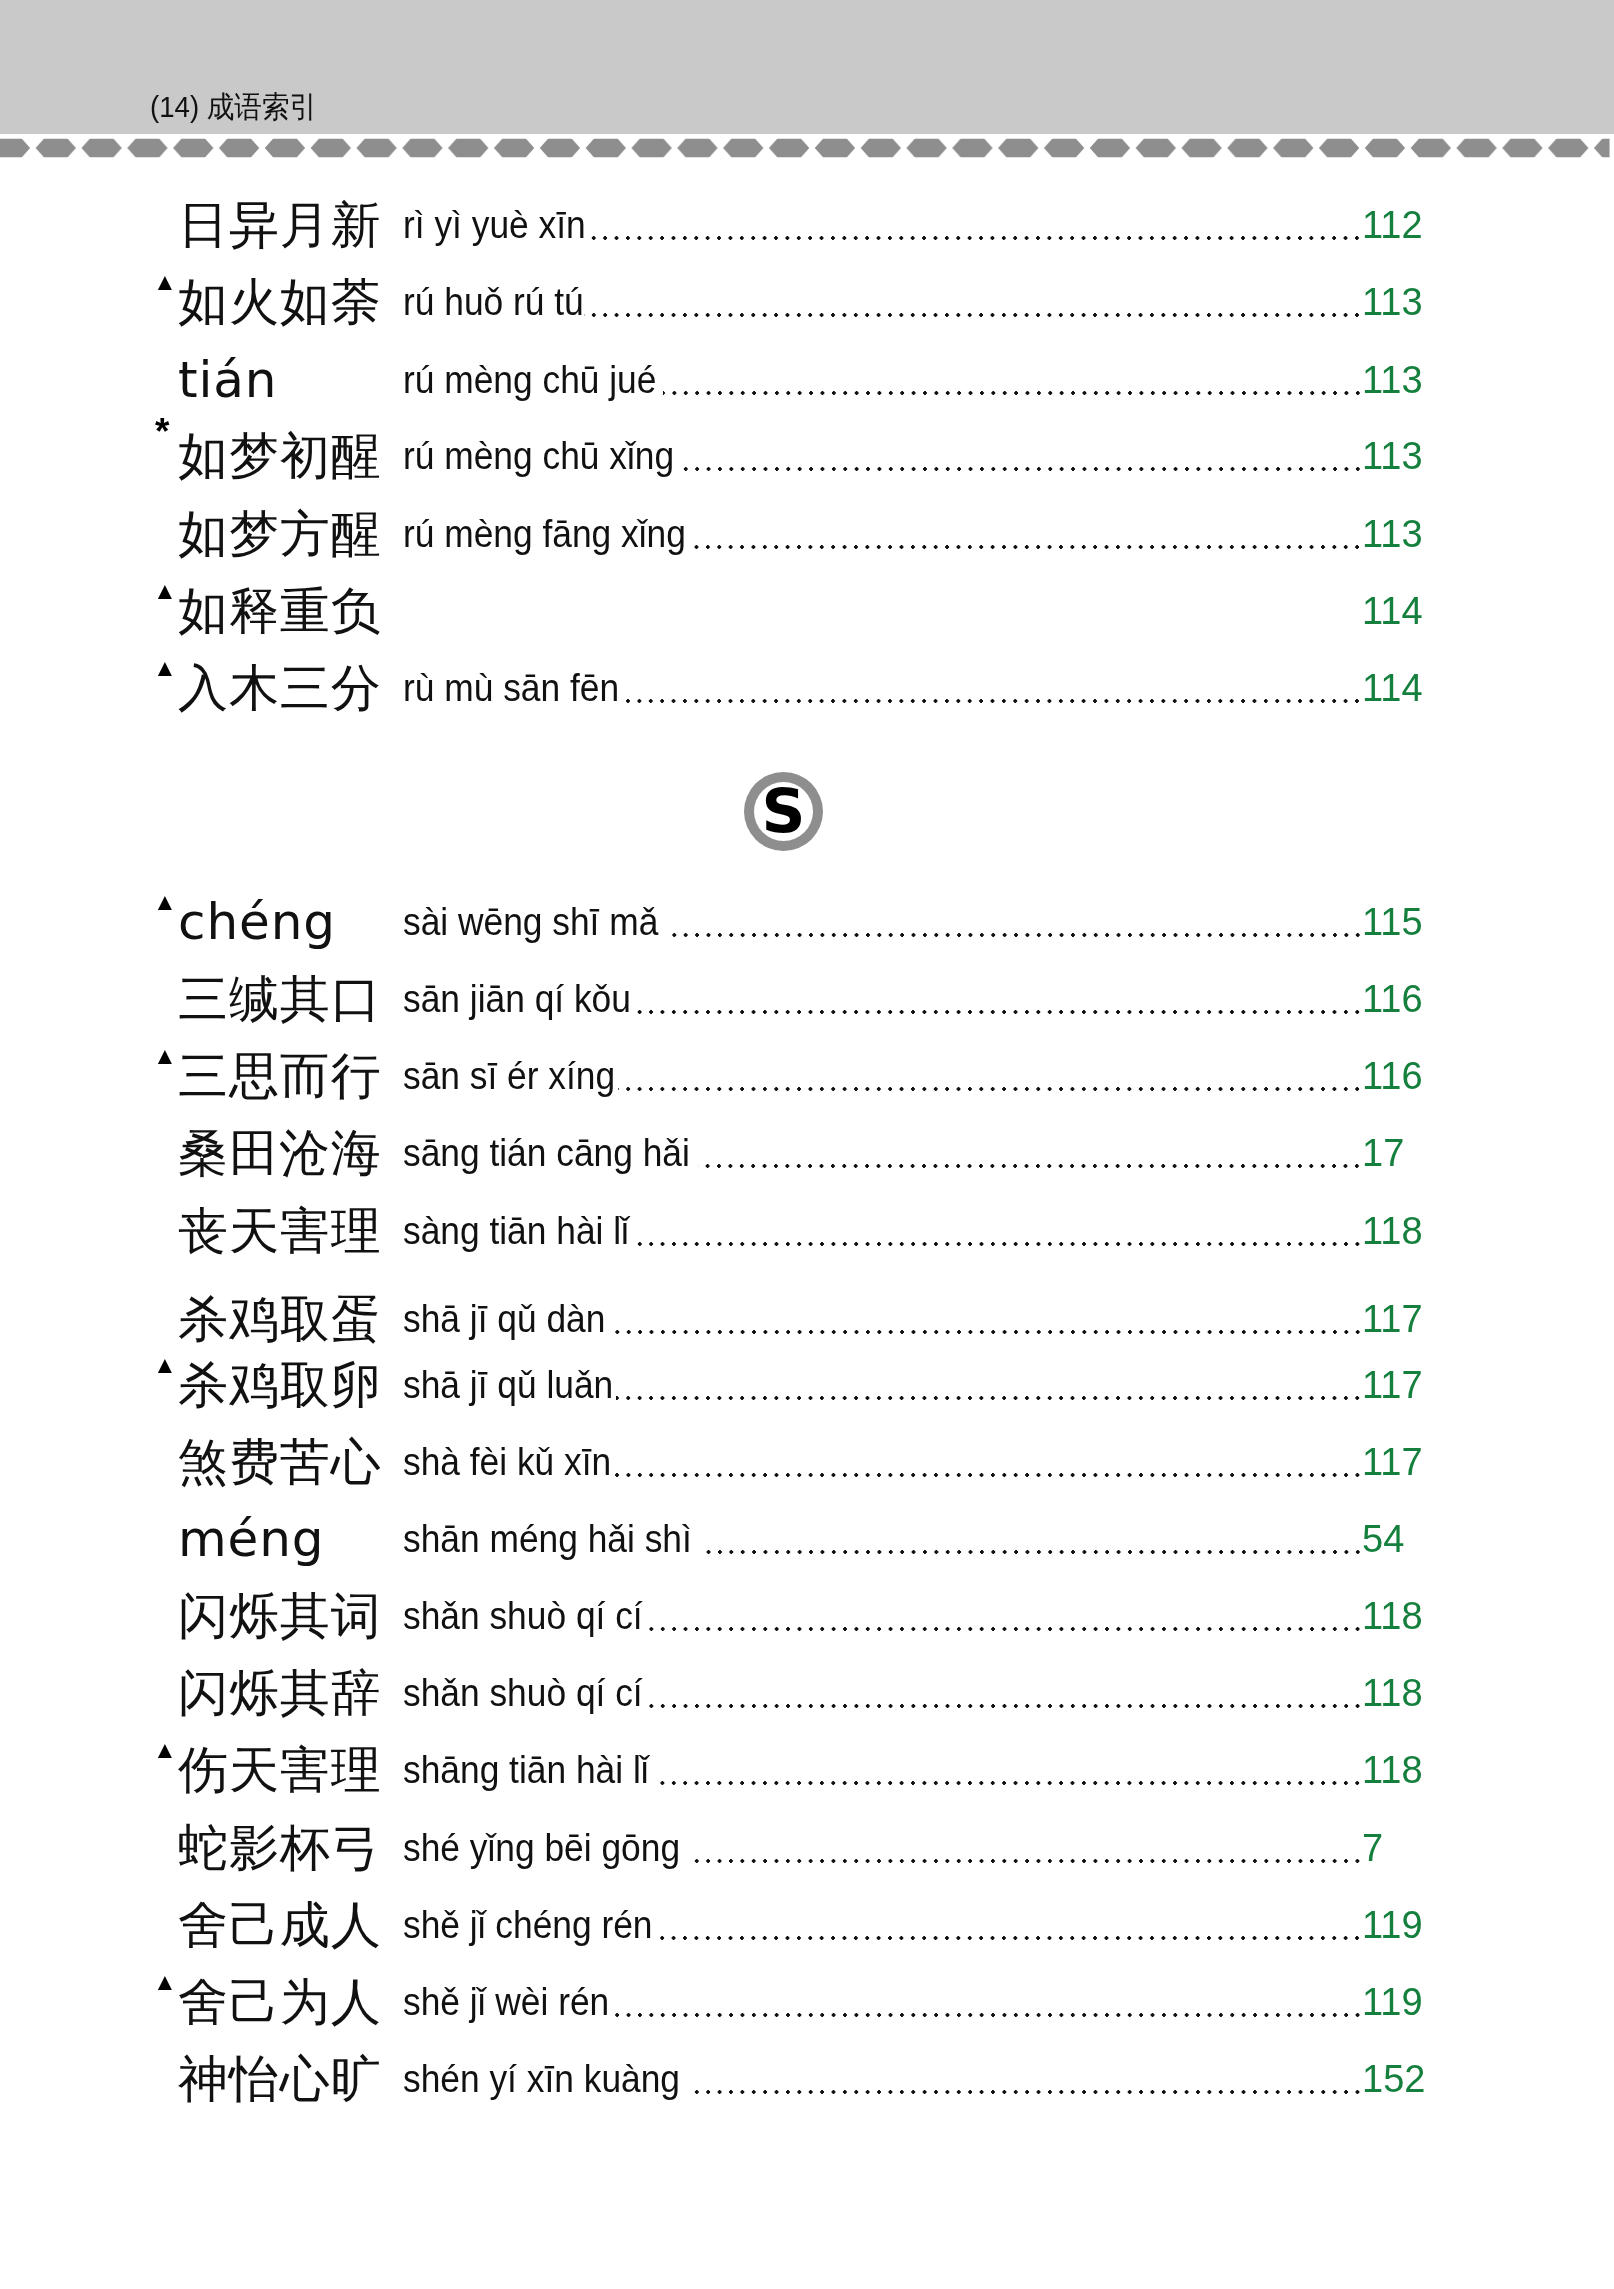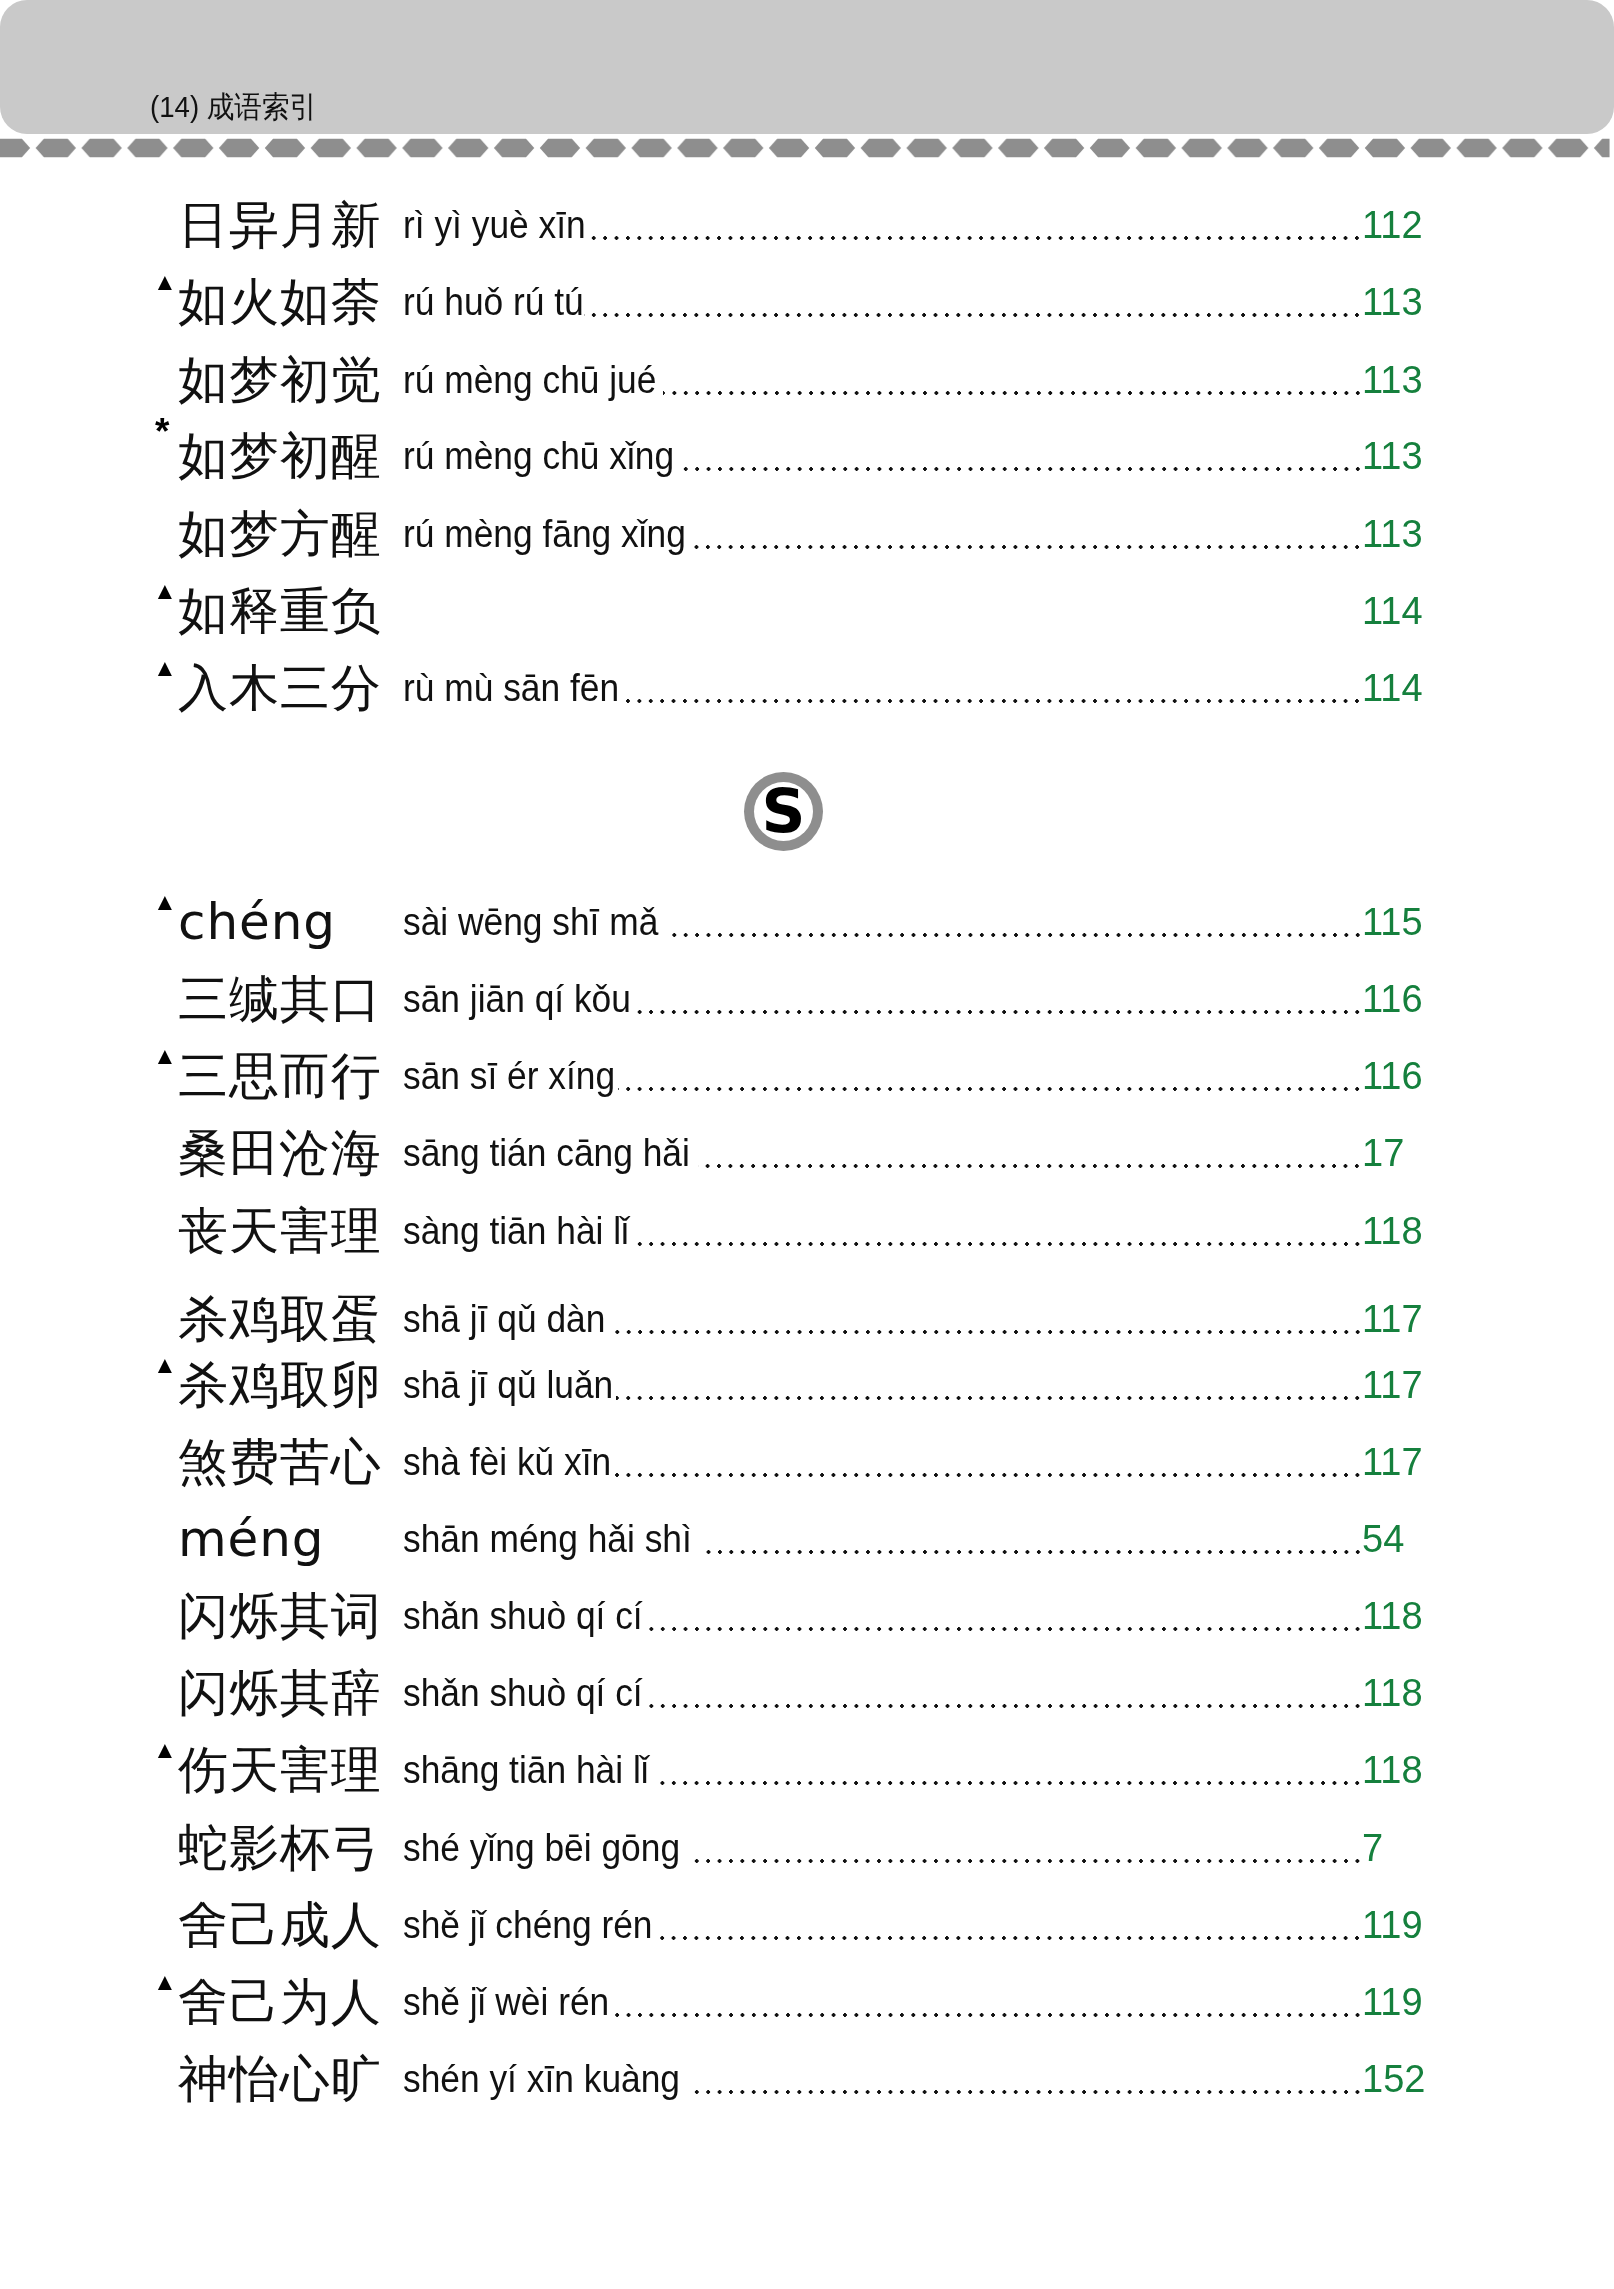--- a/index.html
+++ b/index.html
@@ -2,21 +2,20 @@
 <html style="font-size:14.8px"><head>
 <meta charset="utf-8">
 <style>
   * { margin: 0; padding: 0; box-sizing: border-box; }
   html, body { width: 1614px; height: 2290px; background: #ffffff; overflow: hidden; }
   body { position: relative; font-family: "Liberation Sans", "DejaVu Sans", sans-serif; color: #111; }
 
   .header {
     position: absolute; left: 0; top: 0; width: 1614px; height: 134px;
     background: #c9c9c9;
-    border-radius: 27px;
   }
   .header-title {
     position: absolute; left: 150px; top: 88px;
     font-size: 30px; line-height: 37px; color: #111;
     transform: scaleX(0.92); transform-origin: left center;
     letter-spacing: 0px;
   }
   .band {
     position: absolute; left: 0; top: 134px; width: 1614px; height: 28px;
     background: #ffffff;
@@ -110,21 +109,21 @@
     <span class="marker">▲</span>
     <span class="idiom">如火如荼</span>
     <div class="pinyin-wrap">
         <span class="pinyin">rú huǒ rú tú</span>
         <span class="leader"></span>
       </div>
     <span class="page">113</span>
   </div>
   <div class="row" style="top:353px">
     <span class="marker"></span>
-    <span class="idiom">如梦初觉</span>
+    <span class="idiom">tián</span>
     <div class="pinyin-wrap">
         <span class="pinyin">rú mèng chū jué</span>
         <span class="leader"></span>
       </div>
     <span class="page">113</span>
   </div>
   <div class="row" style="top:429px">
     <span class="marker star">*</span>
     <span class="idiom">如梦初醒</span>
     <div class="pinyin-wrap">

